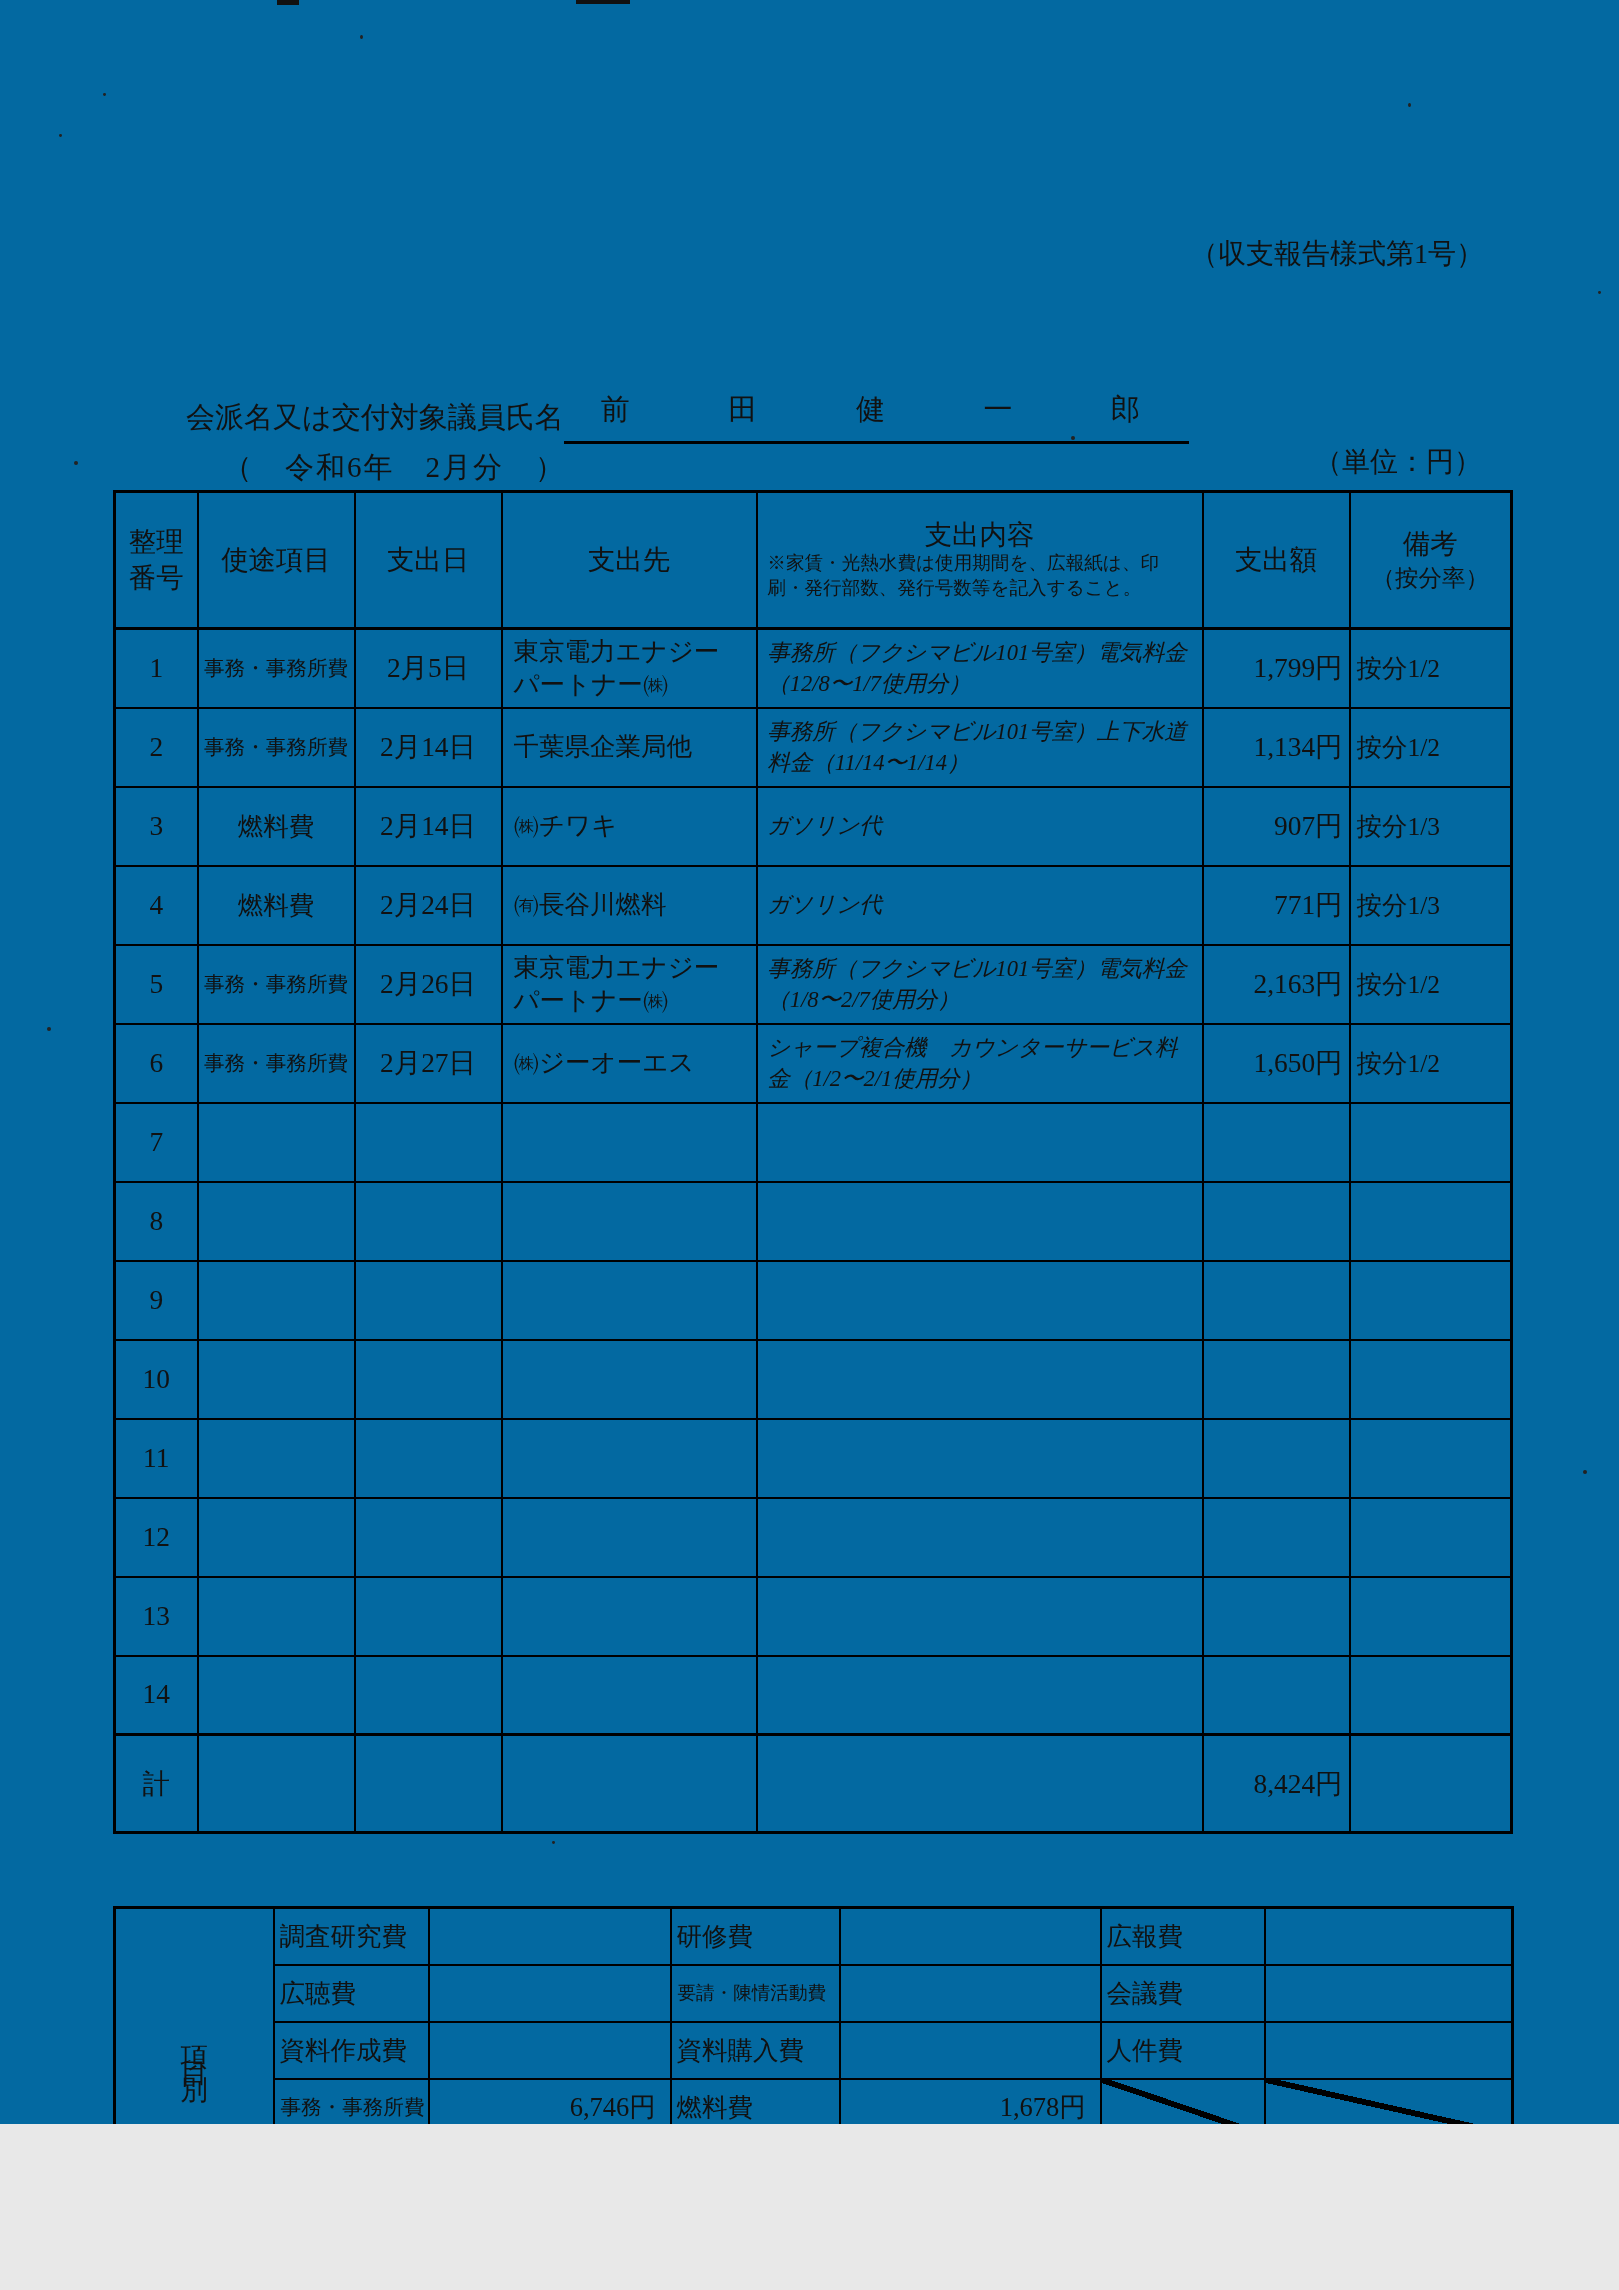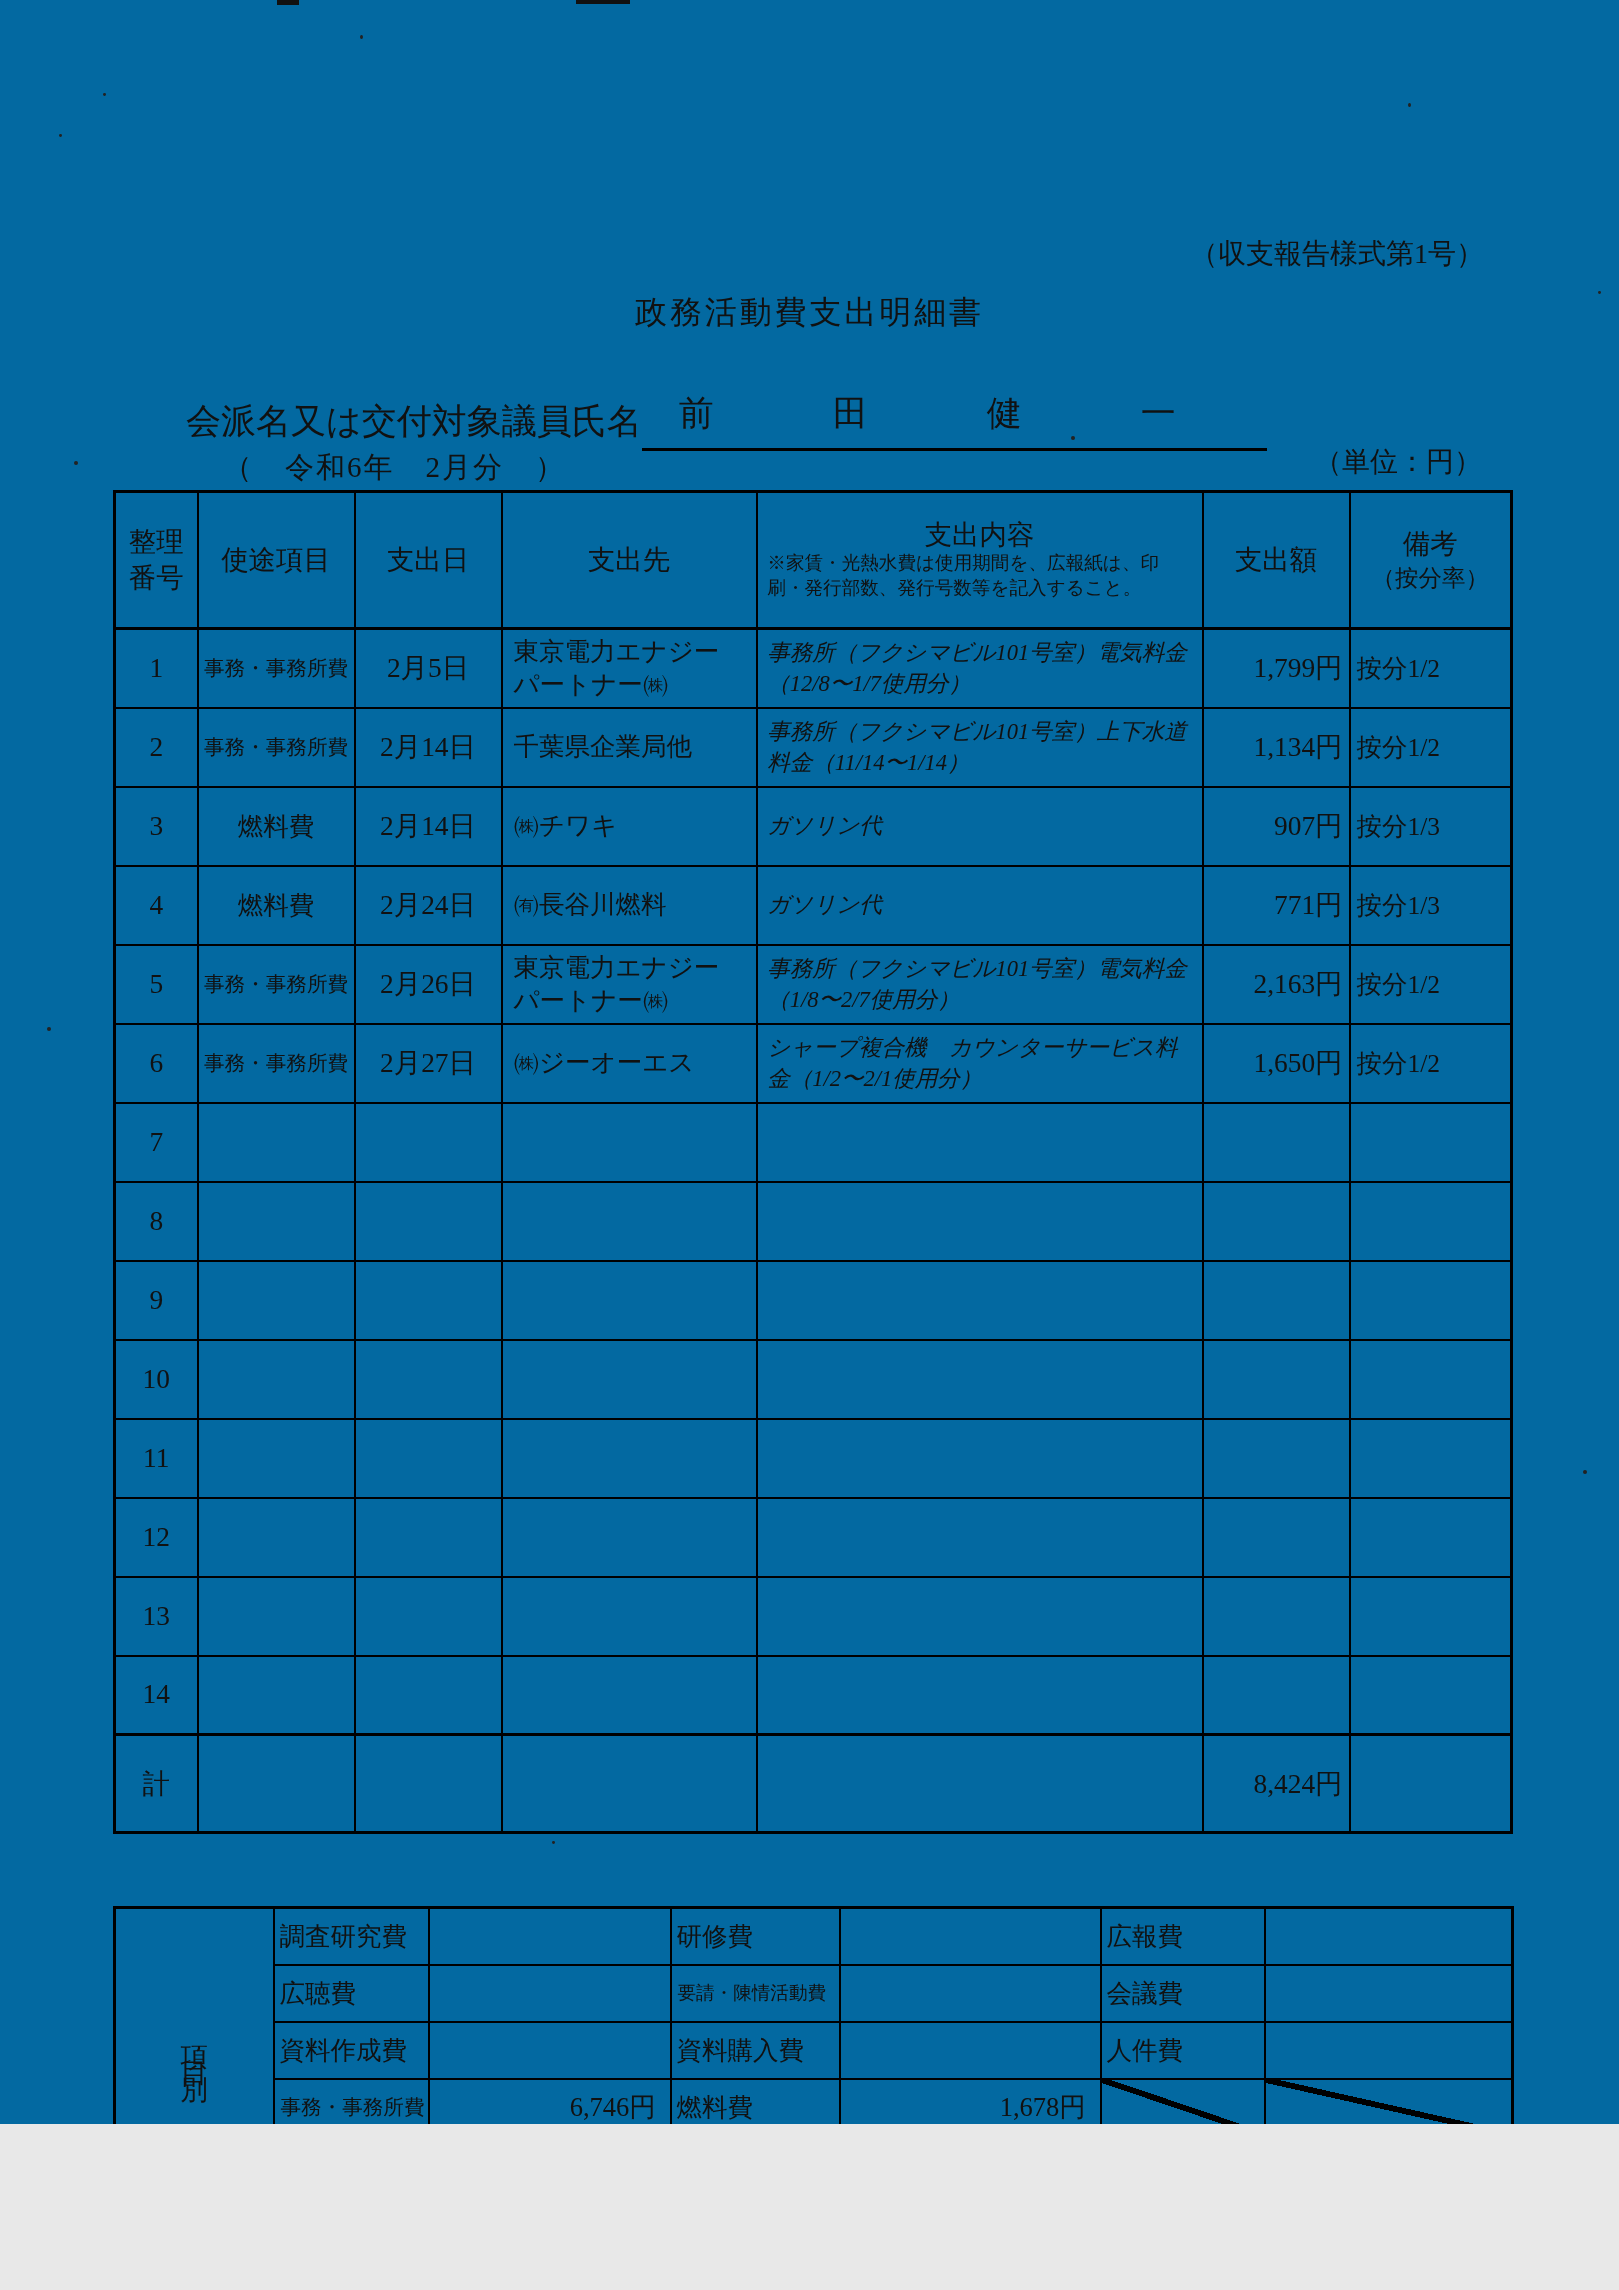--- a/index.html
+++ b/index.html
@@ -4,21 +4,21 @@
 <style>
   html,body { margin:0; padding:0; background:#e8e8e8; }
   .page {
     position:relative; width:1619px; height:2124px; background:#0369a1;
     font-family:"Liberation Serif","DejaVu Serif",serif; color:#111;
     overflow:hidden; margin:0 auto;
   }
   .abs { position:absolute; }
   .form-number { top:235px; right:135px; font-size:28px; }
   .doc-title { top:291px; left:0; width:100%; text-align:center; font-size:32px; letter-spacing:2.9px; }
-  .name-row { top:390px; left:186px; font-size:35px; white-space:nowrap; display:flex; align-items:flex-end; }
+  .name-row { top:390px; left:186px; font-size:29px; white-space:nowrap; display:flex; align-items:flex-end; }
   .name-label { padding-bottom:5.9px; }
   .name-value {
     display:inline-block; width:588px; border-bottom:3.9px solid #000;
     padding:0 0 11px 37px; letter-spacing:3.4em; white-space:nowrap; overflow:hidden;
   }
   .period { top:448px; left:223px; font-size:29px; letter-spacing:2px; }
   .unit { top:443px; right:137px; font-size:28px; }
 
   
   table.main {
@@ -88,21 +88,20 @@
   <div class="speck" style="left:1071px;top:436px;width:3.9px;height:3.9px;"></div>
   <div class="speck" style="left:1598px;top:291px;width:2.9px;height:2.9px;"></div>
   <div class="speck" style="left:47px;top:1027px;width:3.9px;height:3.9px;"></div>
   <div class="speck" style="left:1583px;top:1470px;width:3.9px;height:3.9px;"></div>
   <div class="speck" style="left:297px;top:2244px;width:3.9px;height:3.9px;"></div>
   <div class="speck" style="left:965px;top:2286px;width:4.9px;height:3.9px;"></div>
   <div class="speck" style="left:552px;top:1841px;width:2.9px;height:2.9px;"></div>
   <div class="speck" style="left:681px;top:2217px;width:2.9px;height:2.9px;"></div>
 
   <div class="abs form-number">（収支報告様式第1号）</div>
-  <div class="abs doc-title">政務活動費支出明細書</div>
   <div class="abs name-row">
     <span class="name-label">会派名又は交付対象議員氏名</span>
     <span class="name-value">前田健一郎</span>
   </div>
   <div class="abs period">（　令和6年　2月分　）</div>
   <div class="abs unit">（単位：円）</div>
 
   <table class="main">
     <colgroup>
       <col style="width:83px">

